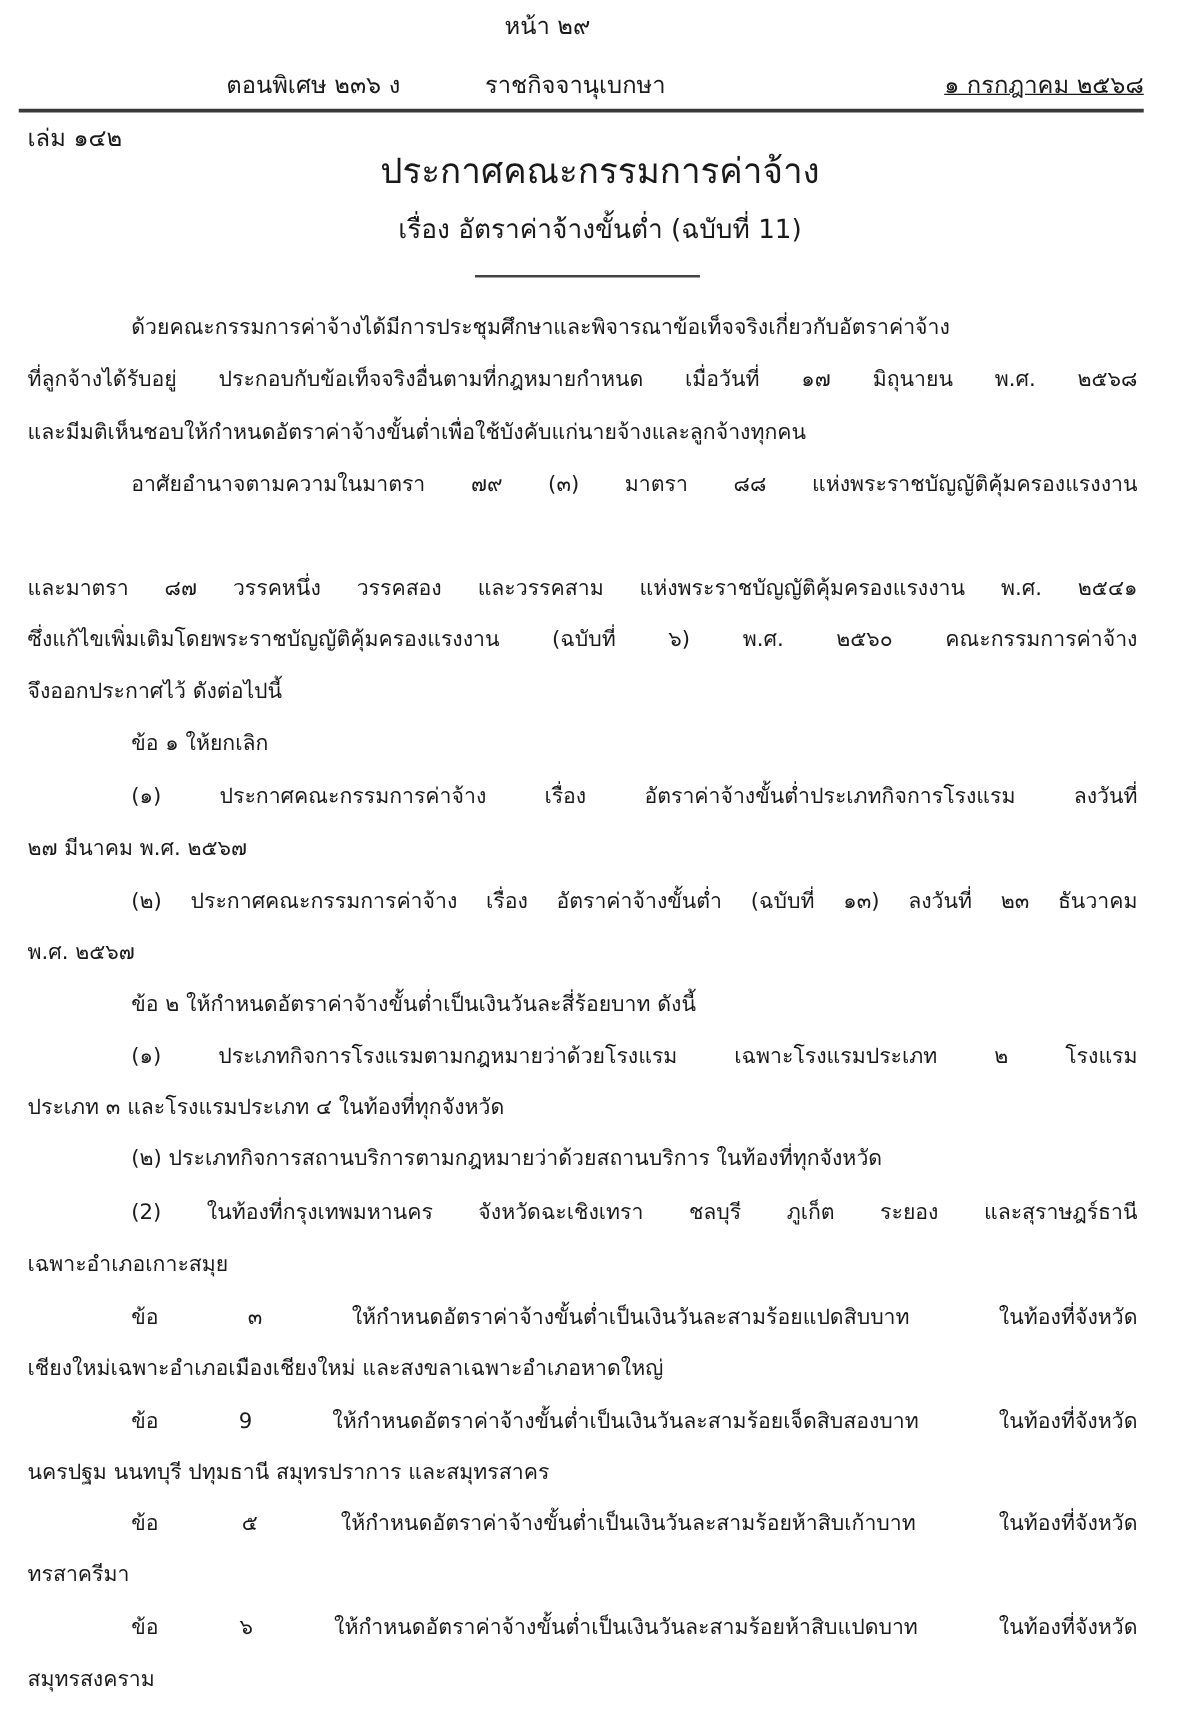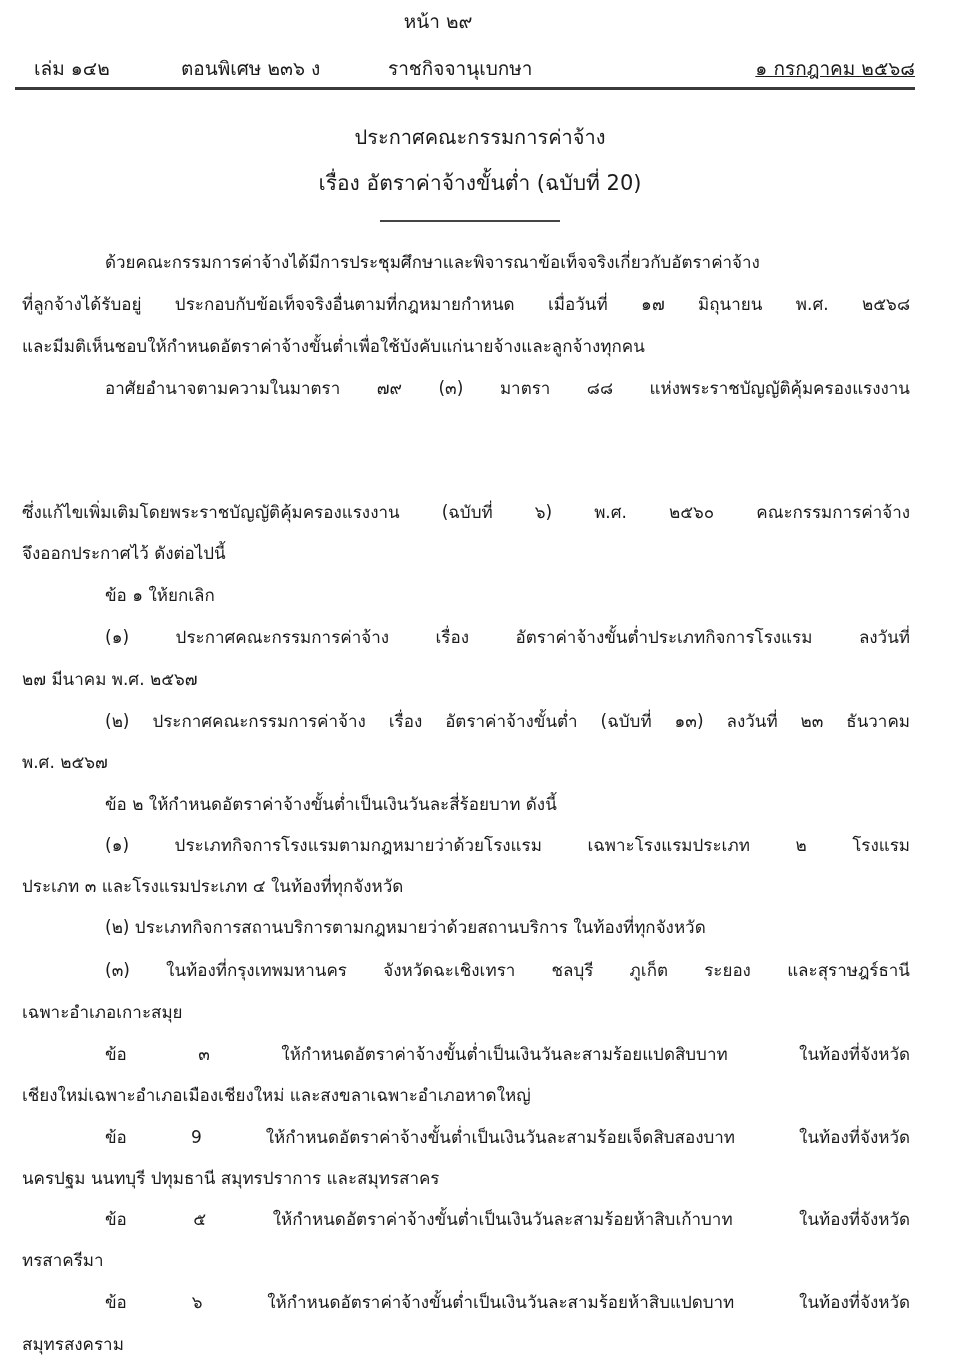--- a/index.html
+++ b/index.html
@@ -30,34 +30,34 @@
       font-size: 19px;
       line-height: 30px;
     }
     .meta-row {
       left: 22px; right: 45px; top: 52px;
       height: 32px;
       font-size: 19px;
       line-height: 32px;
     }
     .meta-row span { position: absolute; top: 0; }
-    .meta-vol { left: 12px; }
+    .meta-vol { left: 0; margin-top: 43px; }
     .meta-issue { left: 159px; }
     .meta-gazette { left: 366px; }
     .meta-date { right: 0; text-decoration: underline; }
     .header-rule {
       left: 15px; width: 900px; top: 87px;
       height: 3px; background: #3a3a3a;
     }
 
     
     .title {
       left: 0; width: 960px; top: 116px;
       text-align: center;
-      font-size: 20px;
+      font-size: 28px;
       line-height: 42px;
     }
     .subtitle {
       left: 0; width: 960px; top: 166px;
       text-align: center;
       font-size: 21px;
       line-height: 34px;
     }
     .title-rule {
       left: 380px; width: 180px; top: 220px;
@@ -92,42 +92,43 @@
   <div class="abs meta-row">
     <span class="meta-vol">เล่ม ๑๔๒</span>
     <span class="meta-issue">ตอนพิเศษ ๒๓๖ ง</span>
     <span class="meta-gazette">ราชกิจจานุเบกษา</span>
     <span class="meta-date">๑ กรกฎาคม ๒๕๖๘</span>
   </div>
 
   <div class="abs header-rule"></div>
 
   <div class="abs title">ประกาศคณะกรรมการค่าจ้าง</div>
-  <div class="abs subtitle">เรื่อง อัตราค่าจ้างขั้นต่ำ (ฉบับที่ 20)</div>
+  <div class="abs subtitle">เรื่อง อัตราค่าจ้างขั้นต่ำ (ฉบับที่ 11)</div>
   <div class="abs title-rule"></div>
 
   <div class="ln just ind" style="top:247px">ด้วยคณะกรรมการค่าจ้างได้มีการประชุมศึกษาและพิจารณาข้อเท็จจริงเกี่ยวกับอัตราค่าจ้าง</div>
   <div class="ln just" style="top:289px">ที่ลูกจ้างได้รับอยู่ ประกอบกับข้อเท็จจริงอื่นตามที่กฎหมายกำหนด เมื่อวันที่ ๑๗ มิถุนายน พ.ศ. ๒๕๖๘</div>
   <div class="ln left" style="top:331px">และมีมติเห็นชอบให้กำหนดอัตราค่าจ้างขั้นต่ำเพื่อใช้บังคับแก่นายจ้างและลูกจ้างทุกคน</div>
 
   <div class="ln just ind" style="top:373px">อาศัยอำนาจตามความในมาตรา ๗๙ (๓) มาตรา ๘๘ แห่งพระราชบัญญัติคุ้มครองแรงงาน</div>
+  <div class="ln just" style="top:456px">และมาตรา ๘๗ วรรคหนึ่ง วรรคสอง และวรรคสาม แห่งพระราชบัญญัติคุ้มครองแรงงาน พ.ศ. ๒๕๔๑</div>
   <div class="ln just" style="top:497px">ซึ่งแก้ไขเพิ่มเติมโดยพระราชบัญญัติคุ้มครองแรงงาน (ฉบับที่ ๖) พ.ศ. ๒๕๖๐ คณะกรรมการค่าจ้าง</div>
   <div class="ln left" style="top:538px">จึงออกประกาศไว้ ดังต่อไปนี้</div>
 
   <div class="ln left ind" style="top:580px">ข้อ ๑ ให้ยกเลิก</div>
   <div class="ln just ind" style="top:622px">(๑) ประกาศคณะกรรมการค่าจ้าง เรื่อง อัตราค่าจ้างขั้นต่ำประเภทกิจการโรงแรม ลงวันที่</div>
   <div class="ln left" style="top:664px">๒๗ มีนาคม พ.ศ. ๒๕๖๗</div>
   <div class="ln just ind" style="top:706px">(๒) ประกาศคณะกรรมการค่าจ้าง เรื่อง อัตราค่าจ้างขั้นต่ำ (ฉบับที่ ๑๓) ลงวันที่ ๒๓ ธันวาคม</div>
   <div class="ln left" style="top:747px">พ.ศ. ๒๕๖๗</div>
 
   <div class="ln left ind" style="top:789px">ข้อ ๒ ให้กำหนดอัตราค่าจ้างขั้นต่ำเป็นเงินวันละสี่ร้อยบาท ดังนี้</div>
   <div class="ln just ind" style="top:830px">(๑) ประเภทกิจการโรงแรมตามกฎหมายว่าด้วยโรงแรม เฉพาะโรงแรมประเภท ๒ โรงแรม</div>
   <div class="ln left" style="top:871px">ประเภท ๓ และโรงแรมประเภท ๔ ในท้องที่ทุกจังหวัด</div>
   <div class="ln left ind" style="top:912px">(๒) ประเภทกิจการสถานบริการตามกฎหมายว่าด้วยสถานบริการ ในท้องที่ทุกจังหวัด</div>
-  <div class="ln just ind" style="top:955px">(๓) ในท้องที่กรุงเทพมหานคร จังหวัดฉะเชิงเทรา ชลบุรี ภูเก็ต ระยอง และสุราษฎร์ธานี</div>
+  <div class="ln just ind" style="top:955px">(2) ในท้องที่กรุงเทพมหานคร จังหวัดฉะเชิงเทรา ชลบุรี ภูเก็ต ระยอง และสุราษฎร์ธานี</div>
   <div class="ln left" style="top:997px">เฉพาะอำเภอเกาะสมุย</div>
 
   <div class="ln just ind" style="top:1039px">ข้อ ๓ ให้กำหนดอัตราค่าจ้างขั้นต่ำเป็นเงินวันละสามร้อยแปดสิบบาท ในท้องที่จังหวัด</div>
   <div class="ln left" style="top:1080px">เชียงใหม่เฉพาะอำเภอเมืองเชียงใหม่ และสงขลาเฉพาะอำเภอหาดใหญ่</div>
 
   <div class="ln just ind" style="top:1122px">ข้อ 9 ให้กำหนดอัตราค่าจ้างขั้นต่ำเป็นเงินวันละสามร้อยเจ็ดสิบสองบาท ในท้องที่จังหวัด</div>
   <div class="ln left" style="top:1163px">นครปฐม นนทบุรี ปทุมธานี สมุทรปราการ และสมุทรสาคร</div>
 
   <div class="ln just ind" style="top:1204px">ข้อ ๕ ให้กำหนดอัตราค่าจ้างขั้นต่ำเป็นเงินวันละสามร้อยห้าสิบเก้าบาท ในท้องที่จังหวัด</div>
   <div class="ln left" style="top:1245px">ทรสาครีมา</div>

